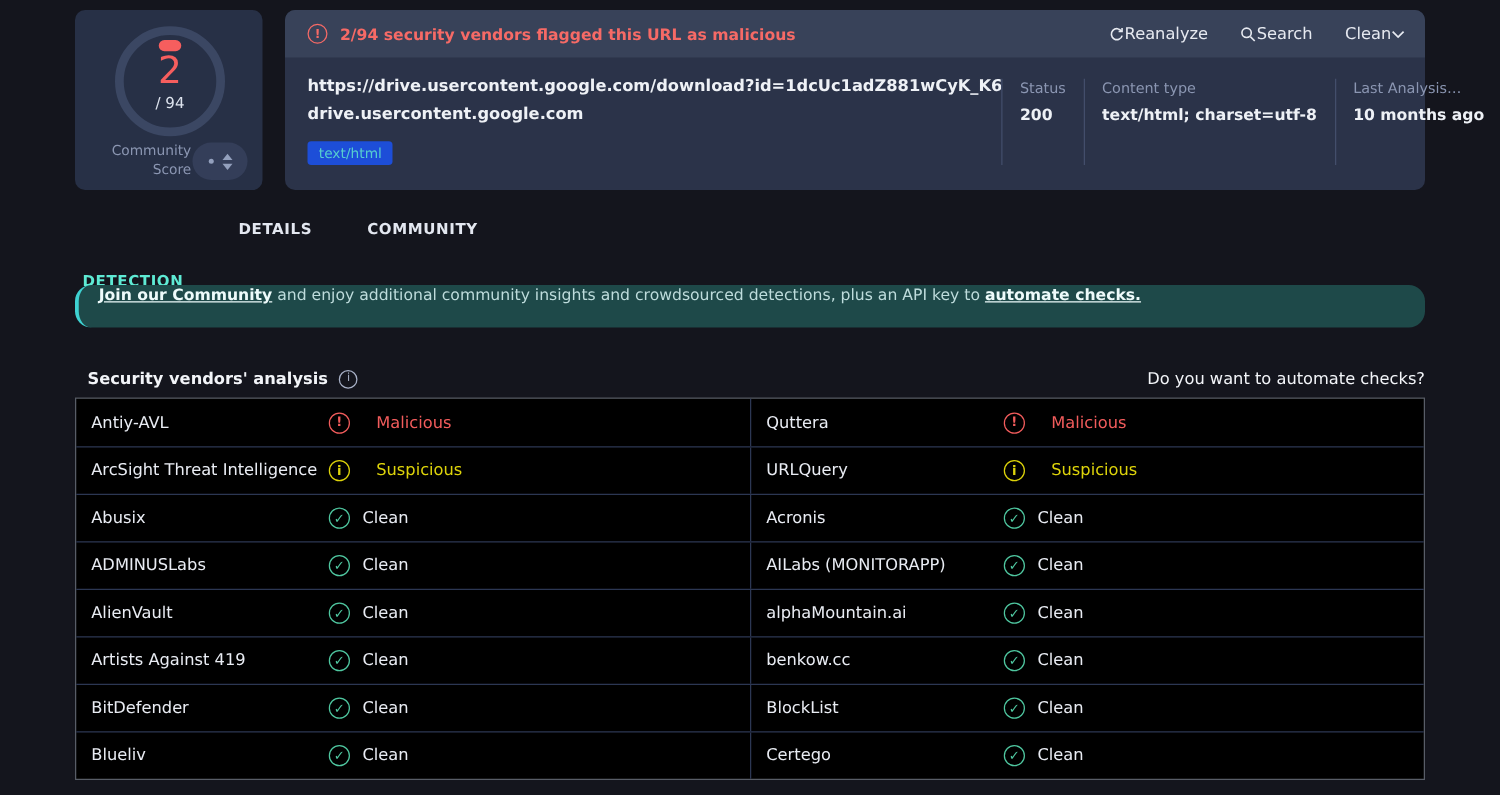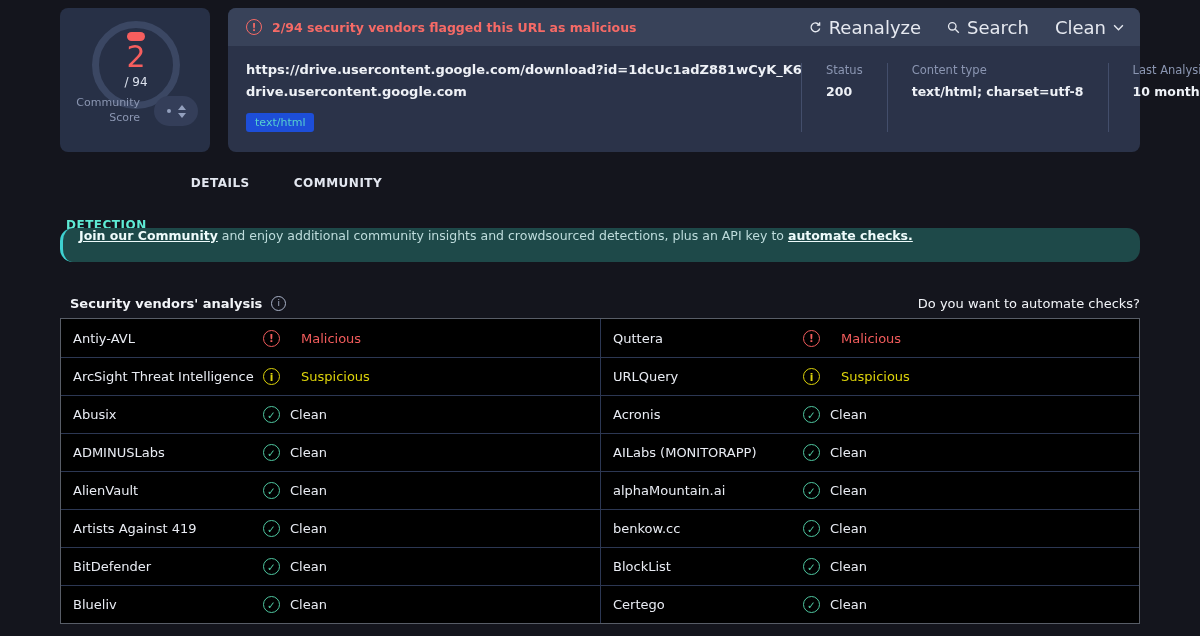--- a/index.html
+++ b/index.html
@@ -9,48 +9,48 @@
 
   
   .score-card { position:absolute; left:60px; top:8px; width:150px; height:144px;
     background:#273046; border-radius:8px; }
   .ring { position:absolute; left:32px; top:13px; width:88px; height:88px; border-radius:50%;
     border:7px solid #3b4763; display:flex; flex-direction:column; align-items:center; justify-content:center; }
   .ring-cap { position:absolute; top:4px; left:50%; transform:translateX(-50%); width:18px; height:9px;
     border-radius:5px; background:#f65e5e; }
   .score-num { font-size:30px; color:#f65e5e; line-height:1; }
   .score-total { font-size:12px; color:#dde3ee; margin-top:3px; }
-  .score-footer { position:absolute; right:12px; bottom:26px; display:flex; align-items:flex-start; gap:14px; }
+  .score-footer { position:absolute; right:12px; bottom:8px; display:flex; align-items:flex-start; gap:1px; }
   .score-label { text-align:right; color:#8b96b2; font-size:11px; line-height:1.35; width:66px; }
   .vote-pill { width:44px; height:30px; border-radius:16px; background:#343e59;
     display:flex; align-items:center; justify-content:center; gap:7px; }
   .vote-dot { width:4px; height:4px; border-radius:50%; background:#93a0bd; }
   .carets { display:flex; flex-direction:column; gap:3px; }
   .caret-up { width:0; height:0; border-left:4px solid transparent; border-right:4px solid transparent; border-bottom:5px solid #93a0bd; }
   .caret-down { width:0; height:0; border-left:4px solid transparent; border-right:4px solid transparent; border-top:5px solid #93a0bd; }
 
   
   .header-card { position:absolute; left:228px; top:8px; width:912px; height:144px;
     background:#2b3349; border-radius:8px; }
   .warning-bar { height:38px; background:#384259; border-radius:8px 8px 0 0;
     display:flex; align-items:center; justify-content:space-between; padding:0 16px 0 18px; }
   .warning { display:flex; align-items:center; gap:10px; color:#f66a66; font-size:12.5px; font-weight:bold; }
   .alert-circle { width:16px; height:16px; border-radius:50%; border:1.5px solid #f66a66;
     display:flex; align-items:center; justify-content:center; font-size:10px; flex-shrink:0; }
   .actions { display:flex; align-items:center; gap:26px; }
-  .action { display:flex; align-items:center; gap:7px; color:#e6e9f0; font-size:18px; cursor:pointer; }
+  .action { display:flex; align-items:center; gap:0; color:#e6e9f0; font-size:13px; cursor:pointer; }
 
   .header-body { display:flex; justify-content:space-between; padding:16px 14px 0 18px; }
   .url-col { width:555px; }
   .url-line { font-size:13px; color:#eef1f6; white-space:nowrap; overflow:hidden; font-weight:bold; }
   .domain-line { font-size:13px; color:#eef1f6; margin-top:7px; font-weight:bold; }
   .tag { display:inline-block; margin-top:14px; background:#1d4ed8; color:#56cfcf;
     font-size:11px; padding:3px 9px; border-radius:3px; }
   .meta-col { display:flex; align-items:stretch; padding-top:1px; }
-  .meta-item { padding:0 24px; border-left:1px solid #434e6b; }
+  .meta-item { padding:0 14px; border-left:1px solid #434e6b; }
   .meta-item .mlabel { color:#8b96b2; font-size:11.5px; margin-bottom:7px; white-space:nowrap; }
   .meta-item .mvalue { color:#eef1f6; font-size:12.5px; font-weight:bold; white-space:nowrap; }
 
   
   .tabs { position:absolute; left:60px; top:176px; display:flex; }
   .tab { font-size:12px; font-weight:bold; letter-spacing:.5px; color:#e3e7f0;
     padding:0 6px 13px 6px; margin-right:32px; cursor:pointer; border-bottom:2px solid transparent; }
   .tab.active { color:#5eead4; border-bottom:2px solid #52719f;margin-top:42px; }
 
   

